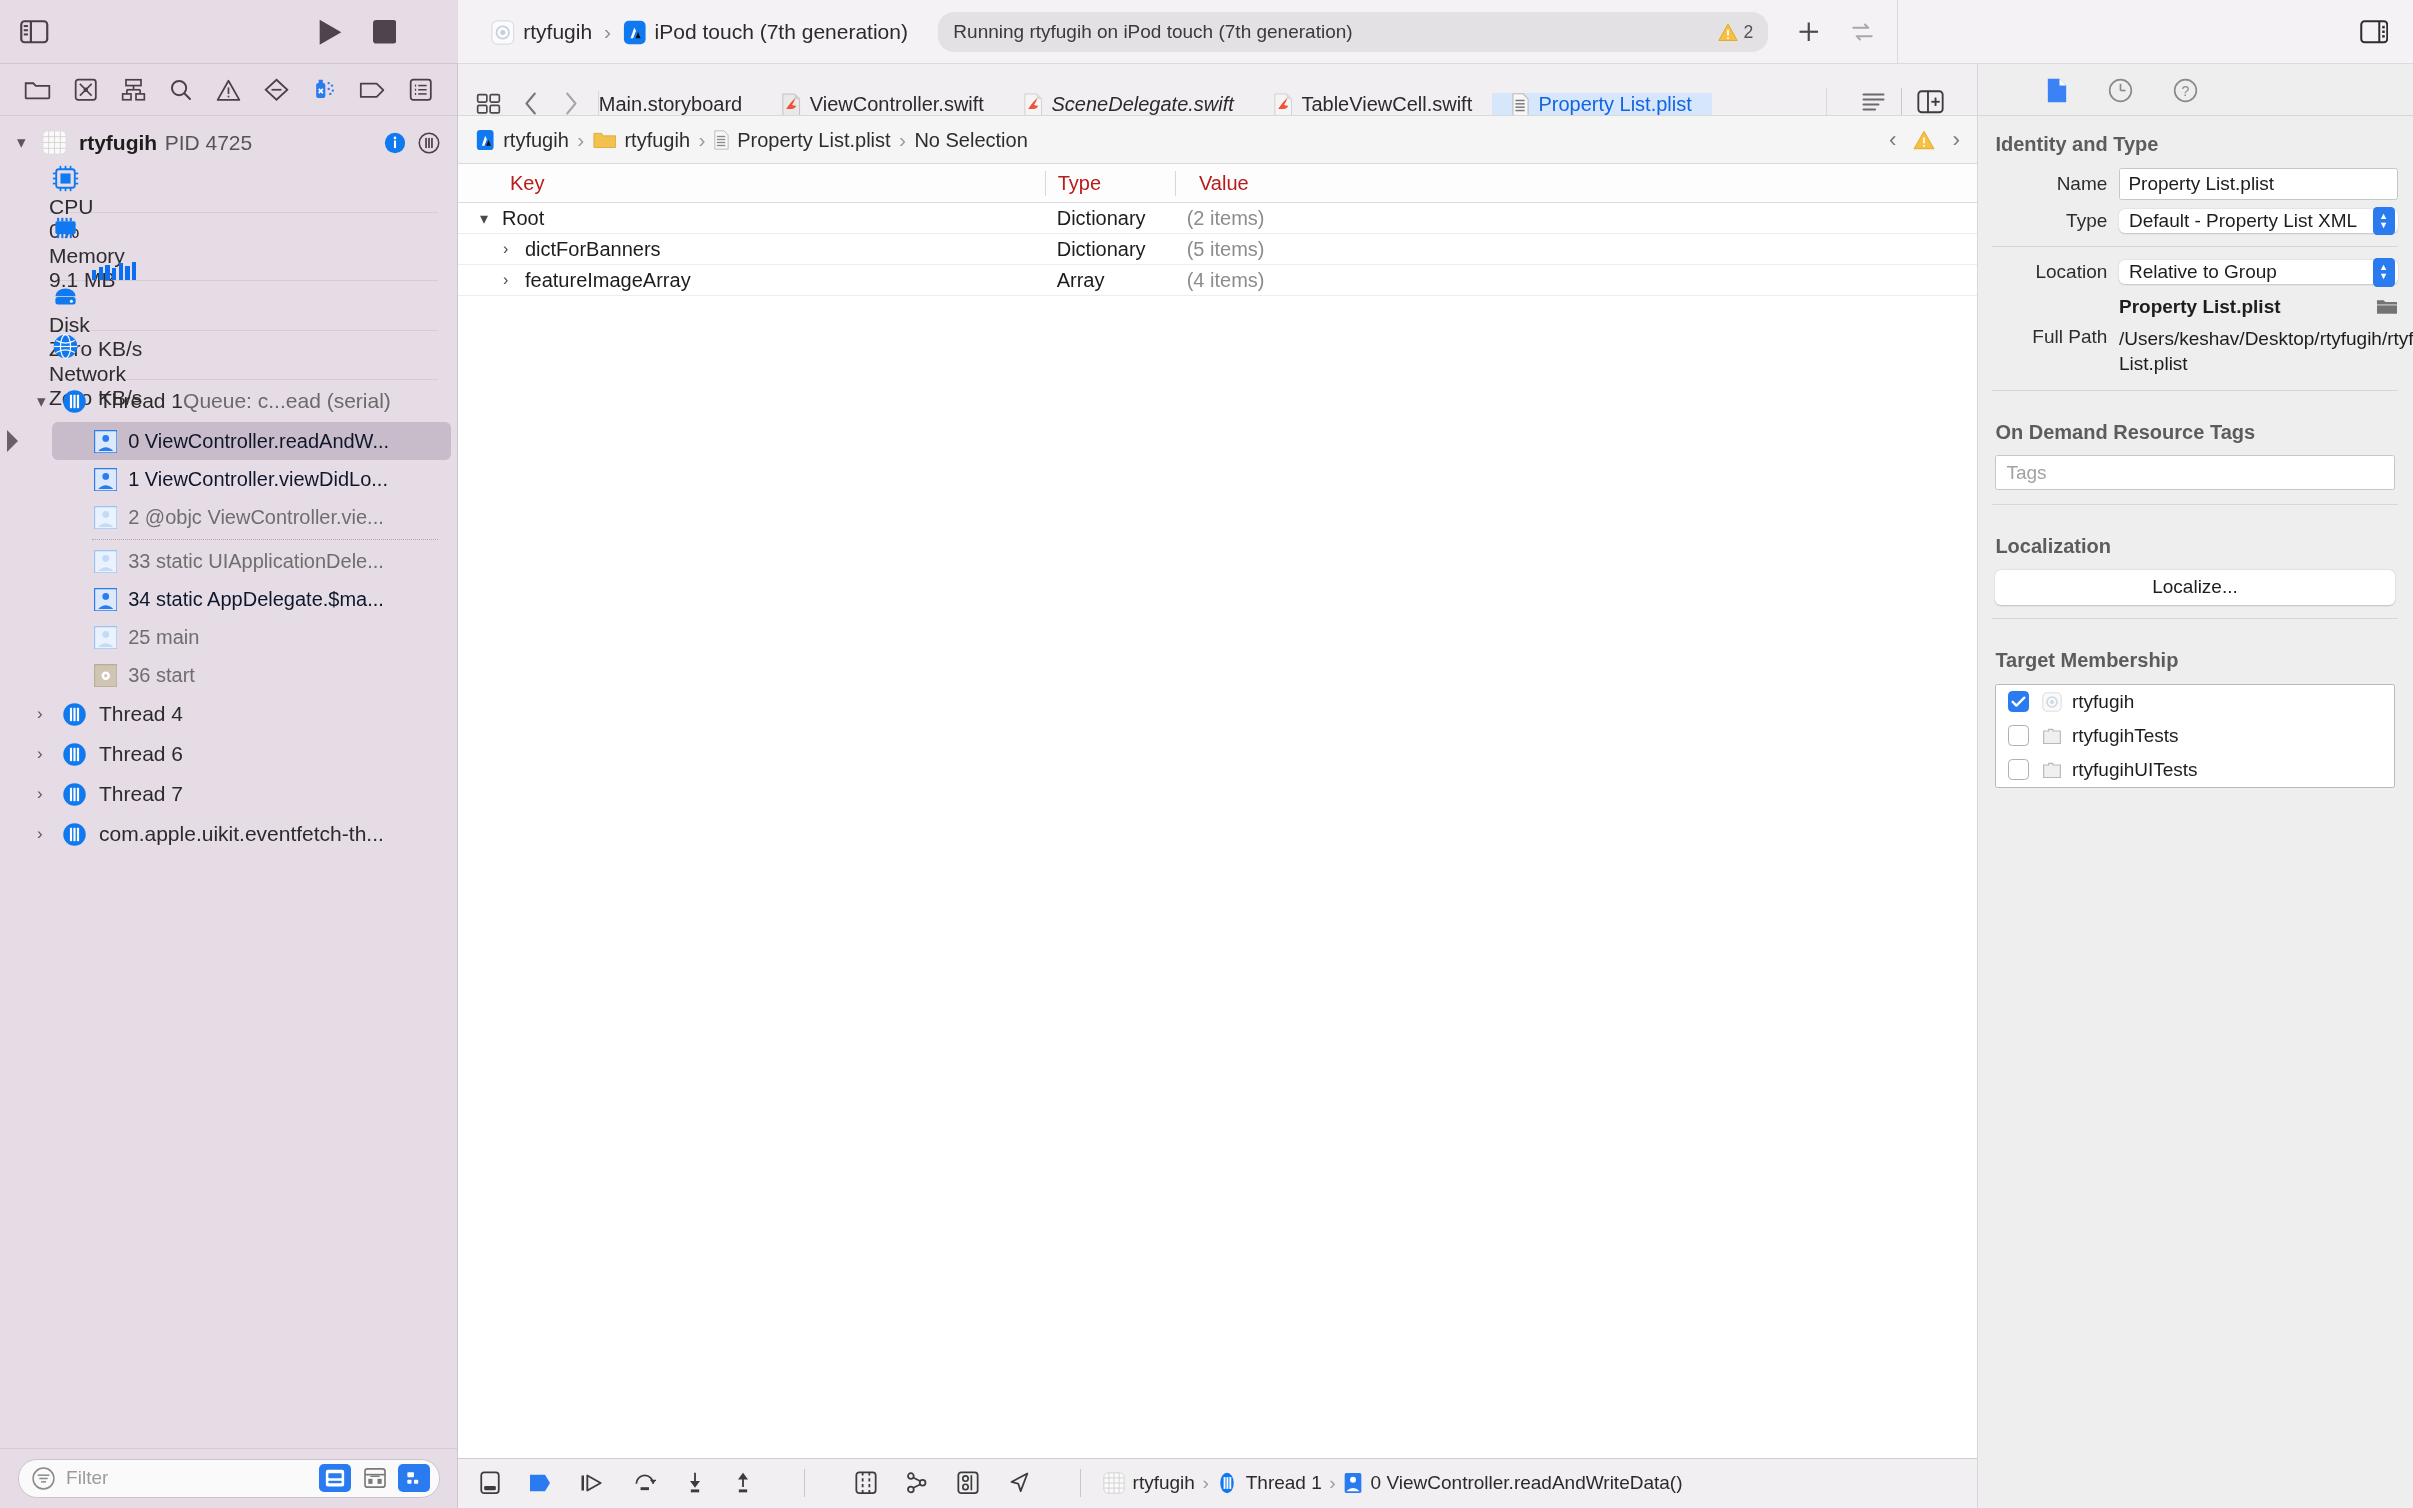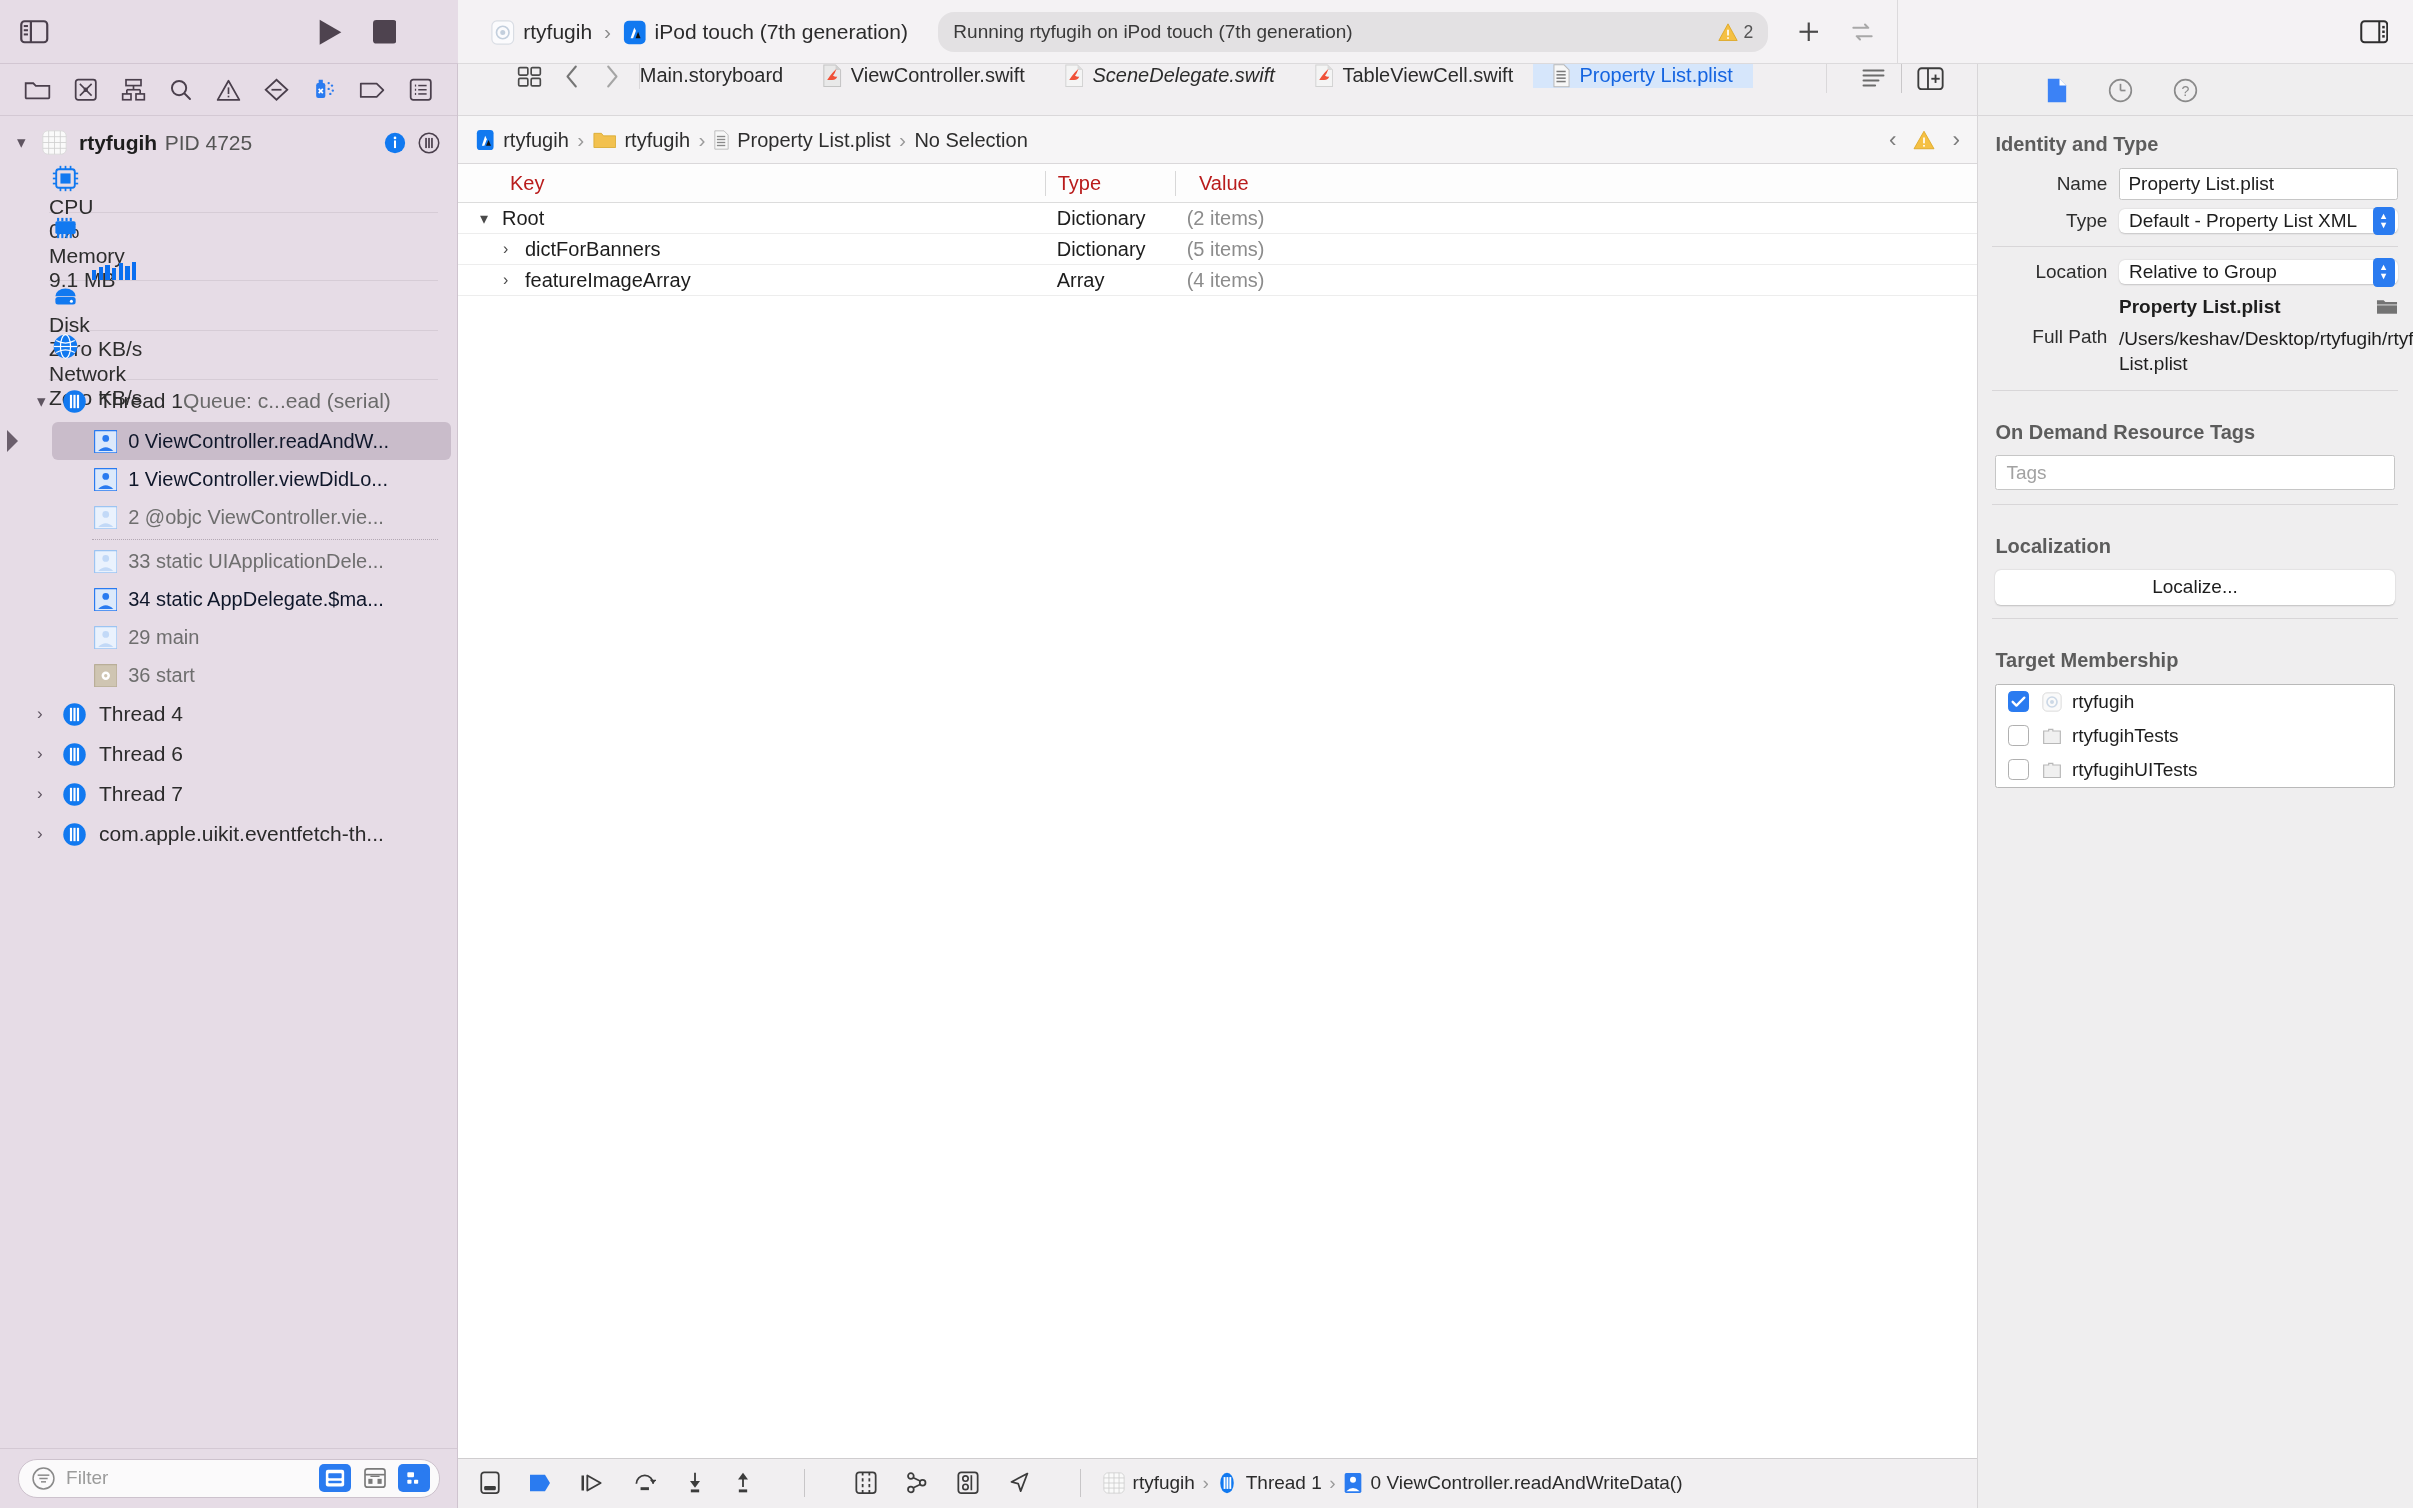--- a/index.html
+++ b/index.html
@@ -90,21 +90,21 @@
   .filter-box { flex:1; height: 39px; background: #fbfafb; border: 0.8px solid #cdc2cd; border-radius: 19px; display:flex; align-items:center; padding: 0 8.4px 0 11.7px; }
   .filter-box input { flex:1; border:none; outline:none; background:transparent; font-size:19px; color:#2b2b2b; font-family:inherit; margin-left:10px; }
   .filter-box input::placeholder { color:#9b9b9b; }
   .filter-btns { display:flex; align-items:center; gap:7.5px; }
   .fbtn { width: 32px; height: 28px; border-radius: 5px; display:flex; align-items:center; justify-content:center; cursor:pointer; }
   .fbtn.on { background: #2a7bf0; }
   .fbtn.off { background: transparent; }
 
   
   .editor { flex: 1; display: flex; flex-direction: column; background: #ffffff; min-width:0; }
-  .tabbar { height: 52px; background: #f1eff1; display: flex; align-items: flex-start; position: relative; padding-left: 41px; }
+  .tabbar { height: 52px; background: #f1eff1; display: flex; align-items: flex-end; position: relative; }
   .tabbar:after { content:""; position:absolute; left:0; right:0; bottom:0; height:0.8px; background:#dad8da; }
   .tb-ctl { display:flex; align-items:center; gap: 22px; padding: 0 18.4px; border-right: 0.8px solid #dad8da; }
   .tb-ctl .ic { cursor:pointer; display:flex; align-items:center; }
   .tabs { flex: 1; display:flex; align-items:stretch; overflow:hidden; }
   .tab { display:flex; align-items:center; gap: 9.2px; padding: 0 20px; position:relative; cursor:pointer; min-width:0; }
   .tab + .tab:before { content:""; position:absolute; left:0; top:13.4px; bottom:13.4px; width:0.8px; background:#d3d1d3; }
   .tab .tlabel { font-size: 20px; color: #2b2b2b; white-space:nowrap; }
   .tab.active { background: #d6e6fb; }
   .tab.active:before { background: transparent; }
   .tab.active .tlabel { color: #1464e0; }
@@ -539,21 +539,21 @@
           <span class="ftext dark">34 static AppDelegate.$ma...</span>
         </div>
         <div class="frame-row">
           <span class="ficon">
             <svg width="23.5" height="23.5" viewBox="0 0 28 28">
                 <rect x="0.5" y="0.5" width="27" height="27" rx="1.5" fill="#eaf2fd" stroke="#9cc4f2" stroke-width="1.8"></rect>
                 <circle cx="14" cy="10" r="4" fill="#c2d9f7"></circle>
                 <path d="M5 25 q9 -9 18 0 Z" fill="#c2d9f7"></path>
               </svg>
           </span>
-          <span class="ftext gray">29 main</span>
+          <span class="ftext gray">25 main</span>
         </div>
         <div class="frame-row">
           <span class="ficon">
             <svg width="23.5" height="23.5" viewBox="0 0 28 28">
                 <rect x="0.5" y="0.5" width="27" height="27" rx="1.5" fill="#cfc5b2" stroke="#b9ae98" stroke-width="1.8"></rect>
                 <circle cx="14" cy="14" r="5" fill="#fff"></circle>
                 <circle cx="14" cy="14" r="2" fill="#cfc5b2"></circle>
               </svg>
           </span>
           <span class="ftext gray">36 start</span>

